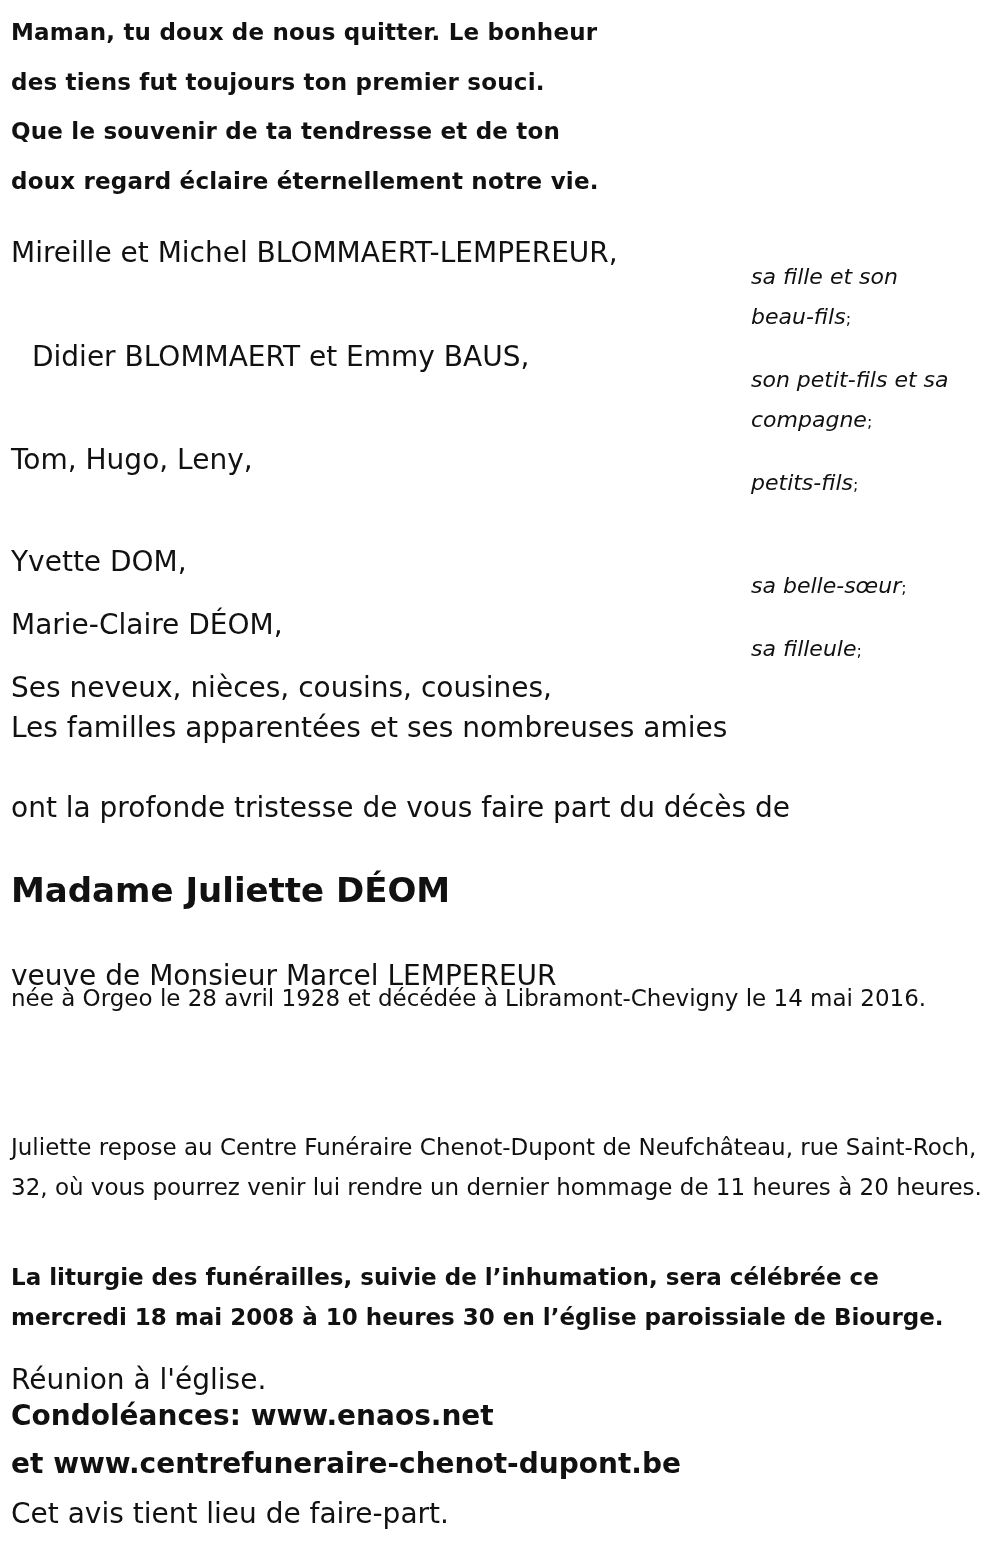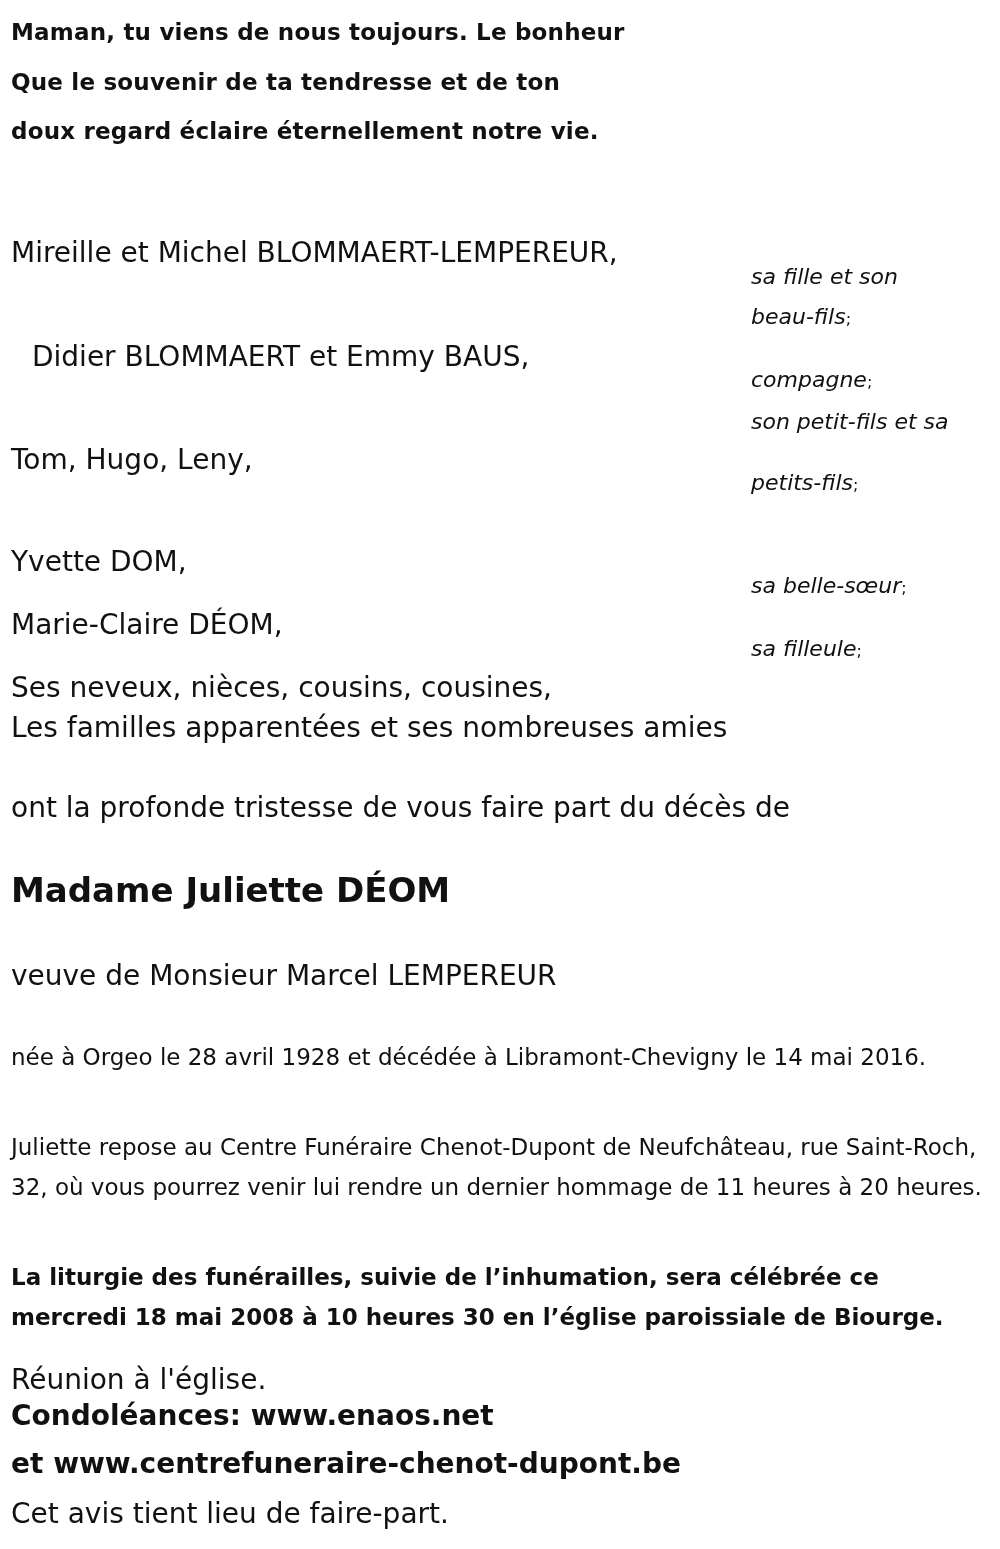--- a/index.html
+++ b/index.html
@@ -61,35 +61,36 @@
       line-height: 50px;
     }
     .bold { font-weight: bold; }
   </style>
 </head>
 <body>
 
 <div class="page">
 
   <div class="poem">
-    <div>Maman, tu viens de nous toujours. Le bonheur</div>
+    <div>Maman, tu doux de nous quitter. Le bonheur</div>
+    <div>des tiens fut toujours ton premier souci.</div>
     <div>Que le souvenir de ta tendresse et de ton</div>
     <div>doux regard éclaire éternellement notre vie.</div>
   </div>
 
   <div class="abs name" style="top:233px;">Mireille et Michel BLOMMAERT-LEMPEREUR,</div>
   <div class="abs relation" style="top:257px;">
     <div><span>sa fille et son</span></div>
     <div><span>beau-fils</span><span class="semi">;</span></div>
   </div>
 
   <div class="abs name" style="top:337px;margin-left:21px;">Didier BLOMMAERT et Emmy BAUS,</div>
   <div class="abs relation" style="top:360px;">
+    <div><span>son petit-fils et sa</span></div>
     <div><span>compagne</span><span class="semi">;</span></div>
-    <div><span>son petit-fils et sa</span></div>
   </div>
 
   <div class="abs name" style="top:440px;">Tom, Hugo, Leny,</div>
   <div class="abs relation" style="top:463px;">
     <div><span>petits-fils</span><span class="semi">;</span></div>
   </div>
 
   <div class="abs name" style="top:542px;">Yvette DOM,</div>
   <div class="abs relation" style="top:566px;">
     <div><span>sa belle-sœur</span><span class="semi">;</span></div>
@@ -102,21 +103,21 @@
 
   <div class="abs name" style="top:668px;">Ses neveux, nièces, cousins, cousines,</div>
   <div class="abs name" style="top:708px;">Les familles apparentées et ses nombreuses amies</div>
 
   <div class="abs name" style="top:788px;">ont la profonde tristesse de vous faire part du décès de</div>
 
   <div class="abs deceased" style="top:865px;left:0;">Madame Juliette DÉOM</div>
 
   <div class="abs name" style="top:956px;">veuve de Monsieur Marcel LEMPEREUR</div>
 
-  <div class="abs body-text" style="top:1037px;left:0;">née à Orgeo le 28 avril 1928 et décédée à Libramont-Chevigny le 14 mai 2016.</div>
+  <div class="abs body-text" style="top:978px;left:0;">née à Orgeo le 28 avril 1928 et décédée à Libramont-Chevigny le 14 mai 2016.</div>
 
   <div class="abs body-text" style="top:1127px;left:0;">Juliette repose au Centre Funéraire Chenot-Dupont de Neufchâteau, rue Saint-Roch, 32, où vous pourrez venir lui rendre un dernier hommage de 11 heures à 20 heures.</div>
 
   <div class="abs body-text bold" style="top:1257px;left:0;width:990px;">La liturgie des funérailles, suivie de l’inhumation, sera célébrée ce mercredi 18 mai 2008 à 10 heures 30 en l’église paroissiale de Biourge.</div>
 
   <div class="abs name" style="top:1346px;margin-top:14px;">Réunion à l'église.</div>
 
   <div class="abs name bold" style="top:1396px;">
     <span>Condoléances: </span><span>www.enaos.net</span>
   </div>

